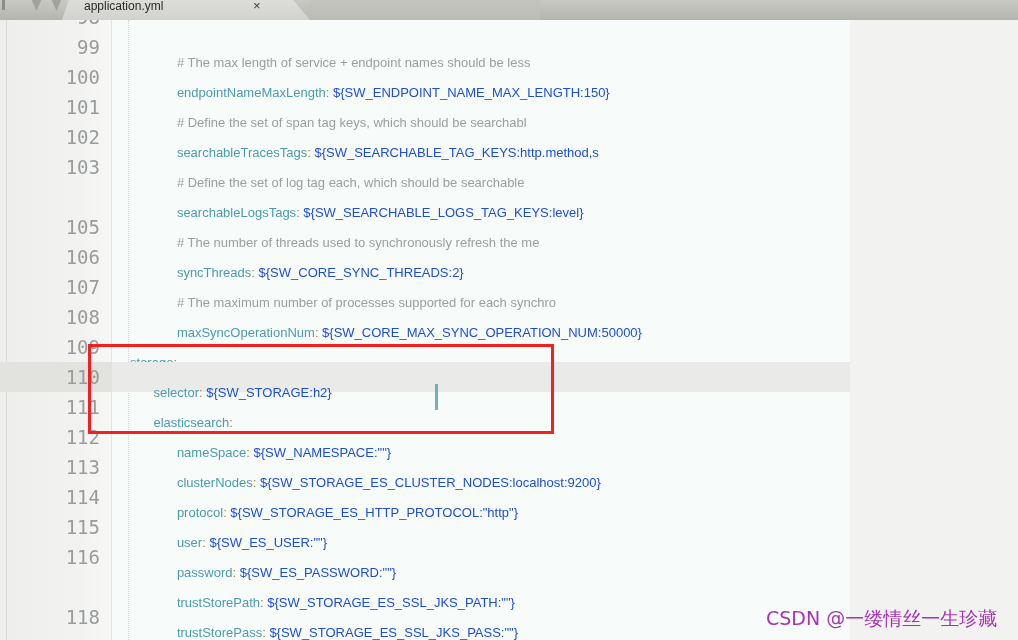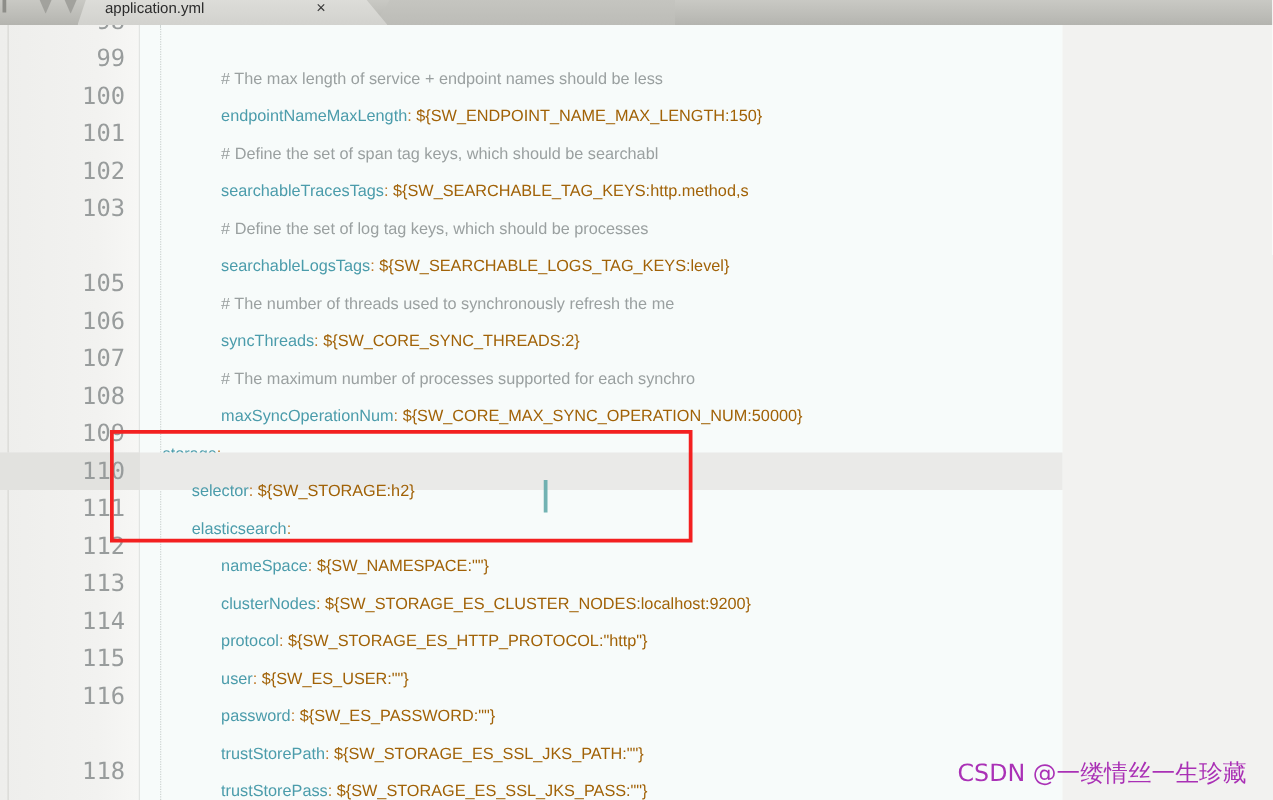--- a/index.html
+++ b/index.html
@@ -141,21 +141,21 @@
     font-family: Liberation Sans, sans-serif;
     font-size: 13px;
     line-height: 30px;
     letter-spacing: 0px;
     white-space: pre;
   }
 
   .tok-comment { color: #9aa0a0; }
   .tok-key     { color: #4b9cab; }
   .tok-colon   { color: #c07a2a; }
-  .tok-val     { color: #a16207; }
+  .tok-val     { color: #1d4ed8; }
 
   
   #caret {
     position: absolute;
     width: 3px;
     height: 26px;
     background: #5aa6a6;
     opacity: .85;
   }
 
@@ -221,21 +221,21 @@
           
         </div>
       </div>
     </div>
 
     <div id="code-rows">
         <div class="row" style="top: 12px;"><div class="lineno-cell">99</div><div class="code-cell" style="left: 176.88px;"><span class="tok-comment"># The max length of service + endpoint names should be less</span></div></div>
         <div class="row" style="top: 42px;"><div class="lineno-cell">100</div><div class="code-cell" style="left: 176.88px;"><span class="tok-key">endpointNameMaxLength</span><span class="tok-colon">:</span><span class="tok-val"> ${SW_ENDPOINT_NAME_MAX_LENGTH:150}</span></div></div>
         <div class="row" style="top: 72px;"><div class="lineno-cell">101</div><div class="code-cell" style="left: 176.88px;"><span class="tok-comment"># Define the set of span tag keys, which should be searchabl</span></div></div>
         <div class="row" style="top: 102px;"><div class="lineno-cell">102</div><div class="code-cell" style="left: 176.88px;"><span class="tok-key">searchableTracesTags</span><span class="tok-colon">:</span><span class="tok-val"> ${SW_SEARCHABLE_TAG_KEYS:http.method,s</span></div></div>
-        <div class="row" style="top: 132px;"><div class="lineno-cell">103</div><div class="code-cell" style="left: 176.88px;"><span class="tok-comment"># Define the set of log tag keys, which should be processes</span></div></div>
+        <div class="row" style="top: 132px;"><div class="lineno-cell">103</div><div class="code-cell" style="left: 176.88px;"><span class="tok-comment"># Define the set of log tag each, which should be searchable</span></div></div>
         <div class="row" style="top: 162px;"><div class="code-cell" style="left: 176.88px;"><span class="tok-key">searchableLogsTags</span><span class="tok-colon">:</span><span class="tok-val"> ${SW_SEARCHABLE_LOGS_TAG_KEYS:level}</span></div></div>
         <div class="row" style="top: 192px;"><div class="lineno-cell">105</div><div class="code-cell" style="left: 176.88px;"><span class="tok-comment"># The number of threads used to synchronously refresh the me</span></div></div>
         <div class="row" style="top: 222px;"><div class="lineno-cell">106</div><div class="code-cell" style="left: 176.88px;"><span class="tok-key">syncThreads</span><span class="tok-colon">:</span><span class="tok-val"> ${SW_CORE_SYNC_THREADS:2}</span></div></div>
         <div class="row" style="top: 252px;"><div class="lineno-cell">107</div><div class="code-cell" style="left: 176.88px;"><span class="tok-comment"># The maximum number of processes supported for each synchro</span></div></div>
         <div class="row" style="top: 282px;"><div class="lineno-cell">108</div><div class="code-cell" style="left: 176.88px;"><span class="tok-key">maxSyncOperationNum</span><span class="tok-colon">:</span><span class="tok-val"> ${SW_CORE_MAX_SYNC_OPERATION_NUM:50000}</span></div></div>
         <div class="row" style="top: 312px;"><div class="lineno-cell">109</div><div class="code-cell" style="left: 130px;"><span class="tok-key">storage</span><span class="tok-colon">:</span></div></div>
         <div class="row current" style="top: 342px;"><div class="lineno-cell">110</div><div class="code-cell" style="left: 153.44px;"><span class="tok-key">selector</span><span class="tok-colon">:</span><span class="tok-val"> ${SW_STORAGE:h2}</span></div></div>
         <div class="row" style="top: 372px;"><div class="lineno-cell">111</div><div class="code-cell" style="left: 153.44px;"><span class="tok-key">elasticsearch</span><span class="tok-colon">:</span></div></div>
         <div class="row" style="top: 402px;"><div class="lineno-cell">112</div><div class="code-cell" style="left: 176.88px;"><span class="tok-key">nameSpace</span><span class="tok-colon">:</span><span class="tok-val"> ${SW_NAMESPACE:""}</span></div></div>
         <div class="row" style="top: 432px;"><div class="lineno-cell">113</div><div class="code-cell" style="left: 176.88px;"><span class="tok-key">clusterNodes</span><span class="tok-colon">:</span><span class="tok-val"> ${SW_STORAGE_ES_CLUSTER_NODES:localhost:9200}</span></div></div>

